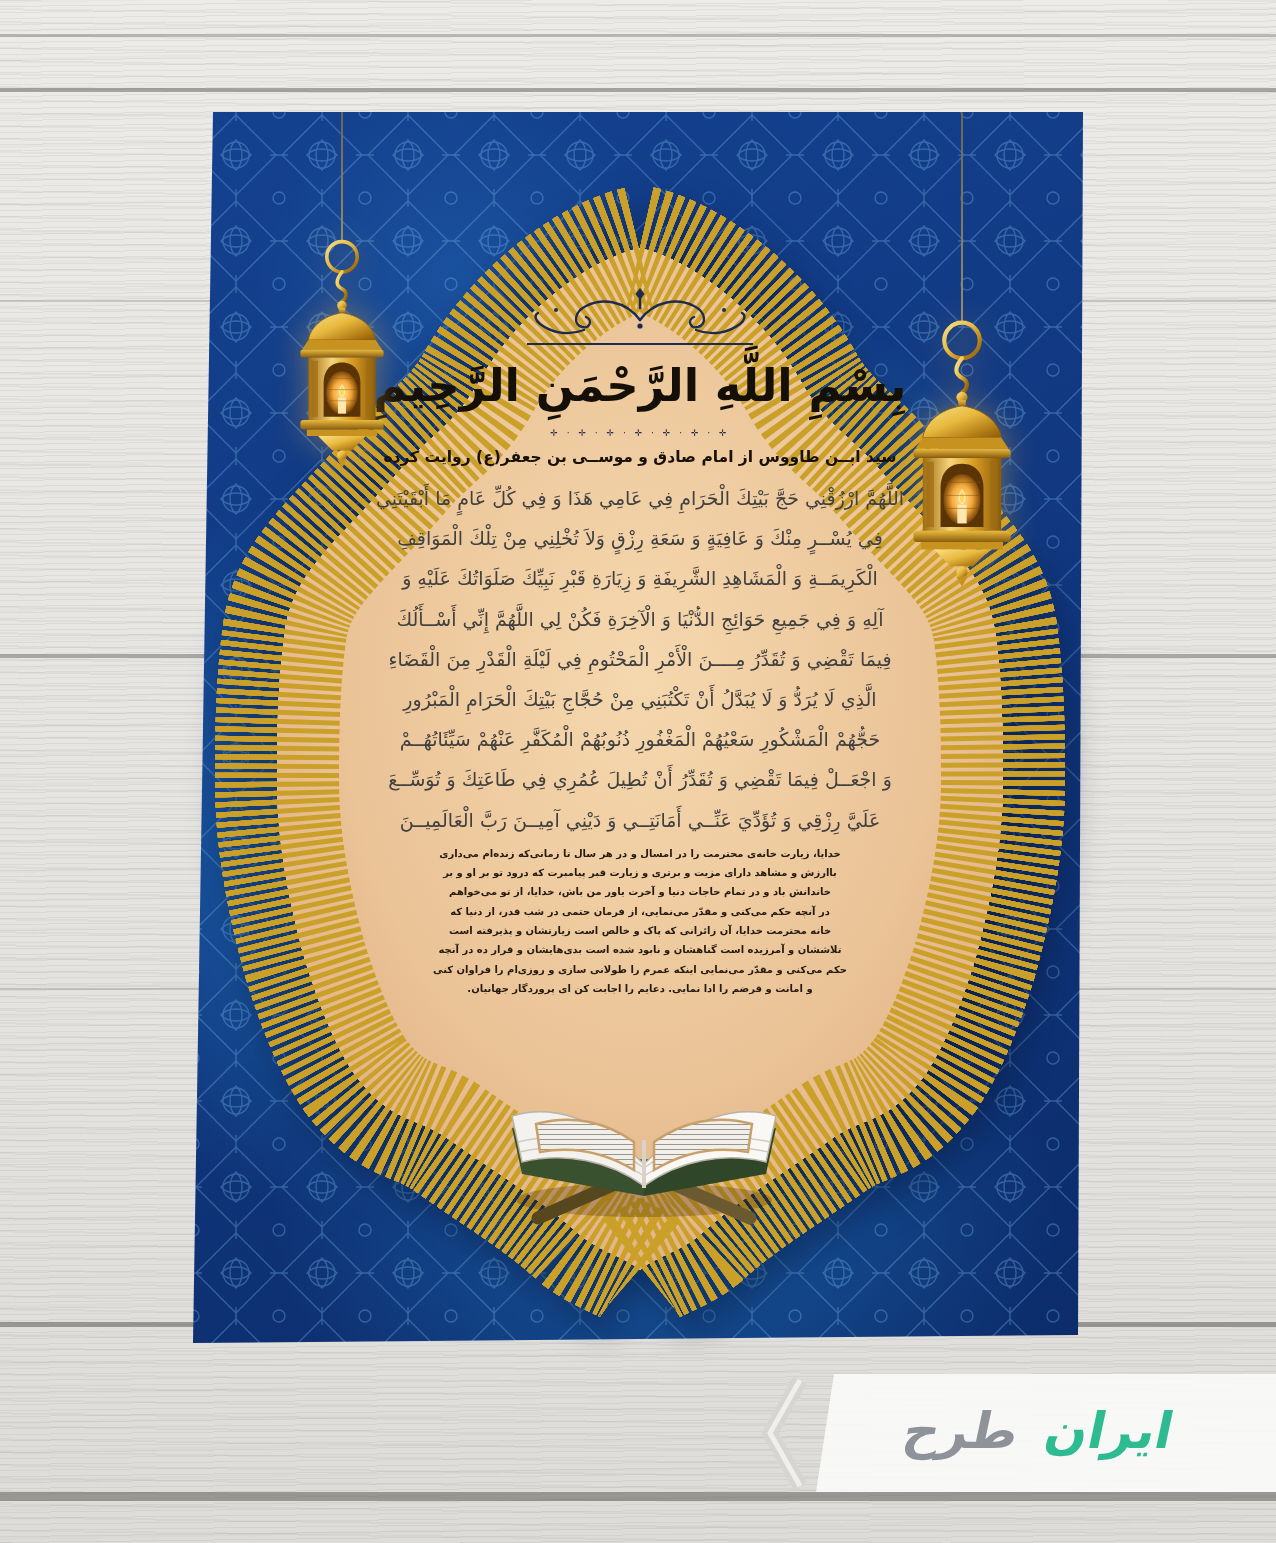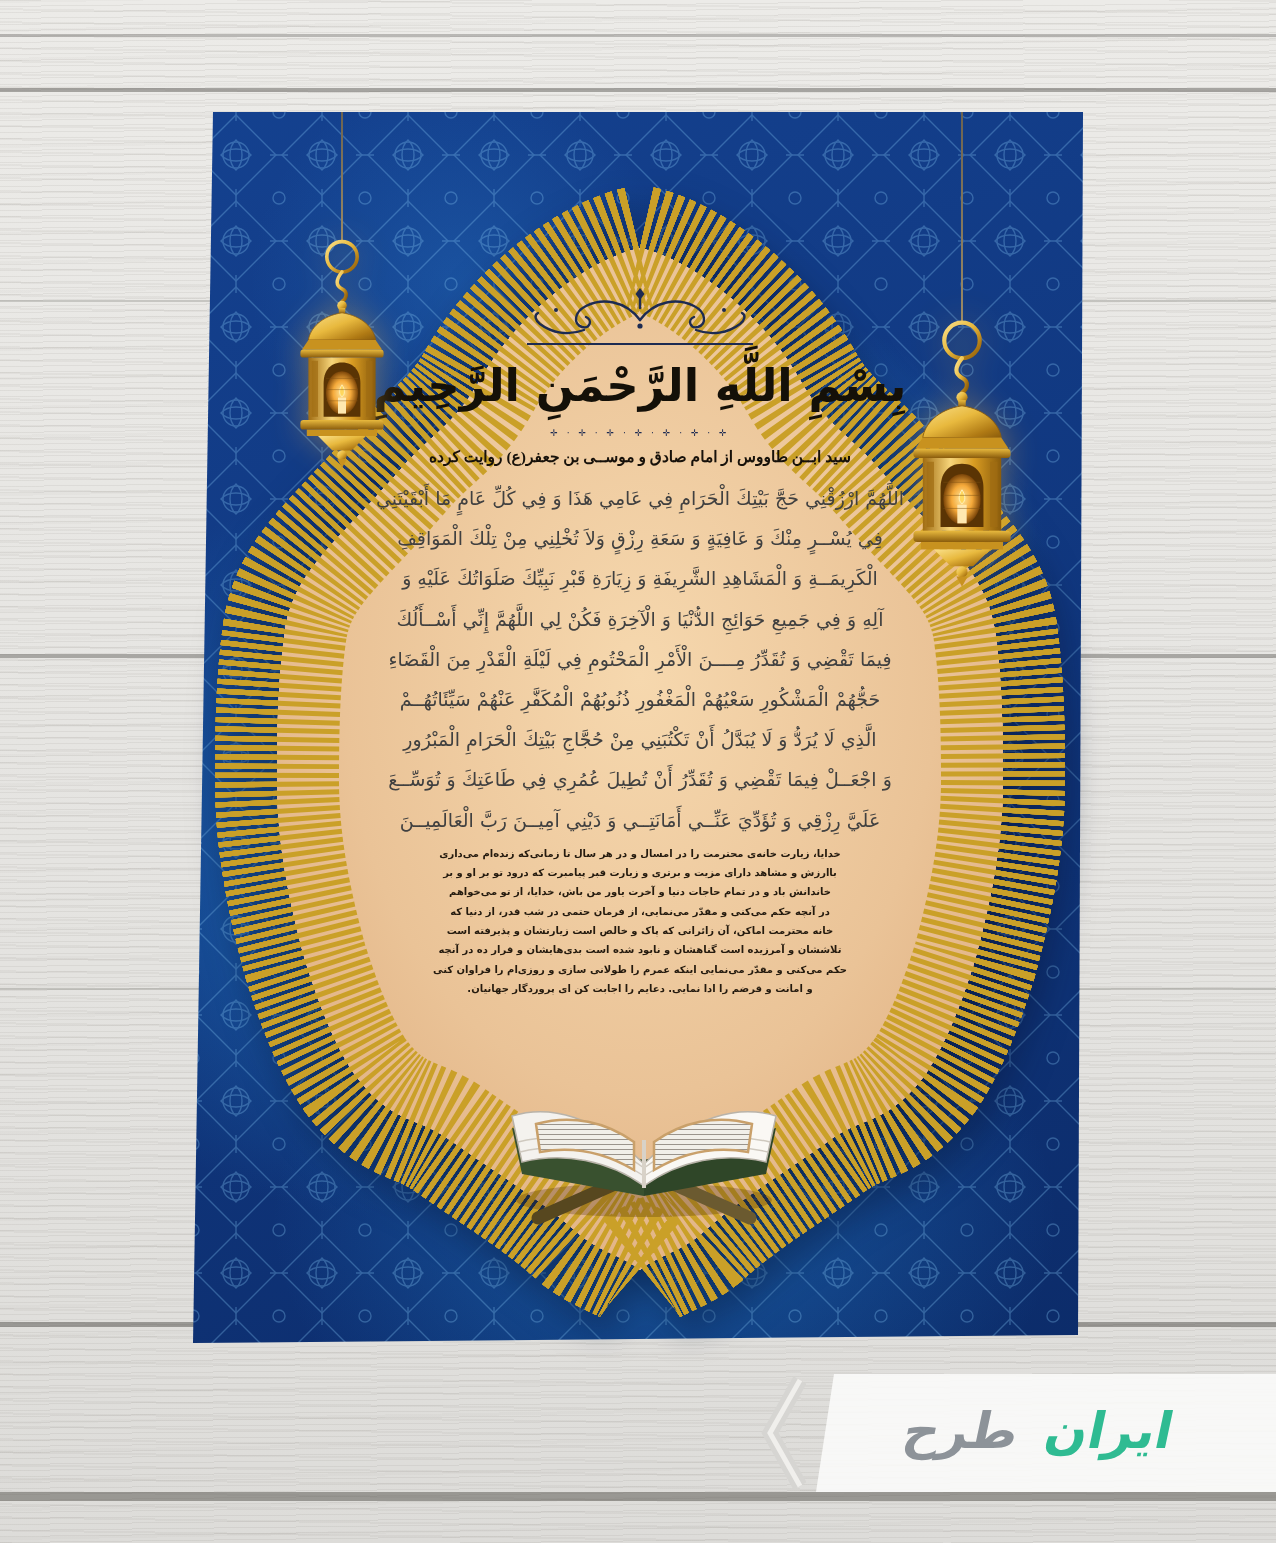--- a/index.html
+++ b/index.html
@@ -33,21 +33,21 @@
   .lantern{position:absolute;overflow:visible;filter:drop-shadow(0 0 16px rgba(255,186,64,.38));}
   .string{position:absolute;width:2px;background:linear-gradient(180deg,#6d6350,#9a8a66);}
   
   .content{position:absolute;left:318px;top:286px;width:644px;text-align:center;color:#1c140a;
            direction:rtl;}
   .flourish{display:block;margin:0 auto;width:236px;height:56px;}
   .rule{width:226px;height:0;border-top:2px solid #1d2b52;margin:1px auto 0;}
   .bismillah{font-size:45px;font-weight:bold;line-height:82px;height:82px;color:#141008;
              letter-spacing:-1px;white-space:nowrap;}
   .divider{font-size:9px;letter-spacing:3px;color:#1d2b52;line-height:12px;}
-  .intro{font-size:15.5px;font-weight:bold;line-height:22px;margin-top:7px;color:#17110a;font-family:Liberation Serif, serif;}
+  .intro{font-size:15.5px;font-weight:bold;line-height:22px;margin-top:7px;color:#17110a;}
   .arabic{margin-top:10px;}
   .aline{font-size:19px;line-height:40.2px;white-space:nowrap;color:#404040;}
   .persian{margin-top:4px;}
   .pline{font-size:10px;font-weight:bold;line-height:19.3px;white-space:nowrap;color:#241a0e;}
   
   .brand{position:absolute;left:800px;top:1374px;width:476px;height:118px;}
   .brand .strip{position:absolute;inset:0;background:rgba(252,252,250,.88);
     clip-path:polygon(34px 0px,476px 0px,476px 118px,16px 118px);
     box-shadow:0 6px 9px rgba(0,0,0,.15);}
   .brand .logo{position:absolute;inset:0;line-height:114px;text-align:center;direction:rtl;
@@ -208,31 +208,31 @@
     <div class="divider">✛ · ✛ · ✛ · ✛ · ✛ · ✛ · ✛</div>
     <div class="intro">
       <div>سید ابــن طاووس از امام صادق و موســی بن جعفر(ع) روایت کرده</div>
     </div>
     <div class="arabic">
       <div class="aline">اللَّهُمَّ ارْزُقْنِي حَجَّ بَيْتِكَ الْحَرَامِ فِي عَامِي هَذَا وَ فِي كُلِّ عَامٍ مَا أَبْقَيْتَنِي</div>
       <div class="aline">فِي يُسْــرٍ مِنْكَ وَ عَافِيَةٍ وَ سَعَةِ رِزْقٍ وَلاَ تُخْلِنِي مِنْ تِلْكَ الْمَوَاقِفِ</div>
       <div class="aline">الْكَرِيمَــةِ وَ الْمَشَاهِدِ الشَّرِيفَةِ وَ زِيَارَةِ قَبْرِ نَبِيِّكَ صَلَوَاتُكَ عَلَيْهِ وَ</div>
       <div class="aline">آلِهِ وَ فِي جَمِيعِ حَوَائِجِ الدُّنْيَا وَ الْآخِرَةِ فَكُنْ لِي اللَّهُمَّ إِنِّي أَسْــأَلُكَ</div>
       <div class="aline">فِيمَا تَقْضِي وَ تُقَدِّرُ مِــــنَ الْأَمْرِ الْمَحْتُومِ فِي لَيْلَةِ الْقَدْرِ مِنَ الْقَضَاءِ</div>
+      <div class="aline">الَّذِي لَا يُرَدُّ وَ لَا يُبَدَّلُ أَنْ تَكْتُبَنِي مِنْ حُجَّاجِ بَيْتِكَ الْحَرَامِ الْمَبْرُورِ</div>
       <div class="aline">حَجُّهُمْ الْمَشْكُورِ سَعْيُهُمْ الْمَغْفُورِ ذُنُوبُهُمْ الْمُكَفَّرِ عَنْهُمْ سَيِّئَاتُهُــمْ</div>
-      <div class="aline">الَّذِي لَا يُرَدُّ وَ لَا يُبَدَّلُ أَنْ تَكْتُبَنِي مِنْ حُجَّاجِ بَيْتِكَ الْحَرَامِ الْمَبْرُورِ</div>
       <div class="aline">وَ اجْعَــلْ فِيمَا تَقْضِي وَ تُقَدِّرُ أَنْ تُطِيلَ عُمُرِي فِي طَاعَتِكَ وَ تُوَسِّــعَ</div>
       <div class="aline">عَلَيَّ رِزْقِي وَ تُؤَدِّيَ عَنِّــي أَمَانَتِــي وَ دَيْنِي آمِيــنَ رَبَّ الْعَالَمِيــنَ</div>
     </div>
     <div class="persian">
       <div class="pline">خدایا، زیارت خانه‌ی محترمت را در امسال و در هر سال تا زمانی‌که زنده‌ام می‌داری</div>
       <div class="pline">باارزش و مشاهد دارای مزیت و برتری و زیارت قبر پیامبرت که درود تو بر او و بر</div>
       <div class="pline">خاندانش باد و در تمام حاجات دنیا و آخرت یاور من باش، خدایا، از تو می‌خواهم</div>
       <div class="pline">در آنچه حکم می‌کنی و مقدّر می‌نمایی، از فرمان حتمی در شب قدر، از دنیا که</div>
-      <div class="pline">خانه محترمت اماکن، آن زائرانی که پاک و خالص است زیارتشان و پذیرفته است</div>
+      <div class="pline">خانه محترمت خدایا، آن زائرانی که پاک و خالص است زیارتشان و پذیرفته است</div>
       <div class="pline">تلاششان و آمرزیده است گناهشان و نابود شده است بدی‌هایشان و قرار ده در آنچه</div>
       <div class="pline">حکم می‌کنی و مقدّر می‌نمایی اینکه عمرم را طولانی سازی و روزی‌ام را فراوان کنی</div>
       <div class="pline">و امانت و قرضم را ادا نمایی. دعایم را اجابت کن ای پروردگار جهانیان.</div>
     </div>
   </div>
 
   <svg class="quran-svg" viewBox="0 0 332 205">
     <ellipse cx="166" cy="168" rx="128" ry="17" fill="rgba(70,35,10,.28)"></ellipse>
     <path d="M60 92 L272 186" stroke="#6b5a30" stroke-width="13" stroke-linecap="round"></path>
     <path d="M272 92 L60 186" stroke="#57471f" stroke-width="13" stroke-linecap="round"></path>

